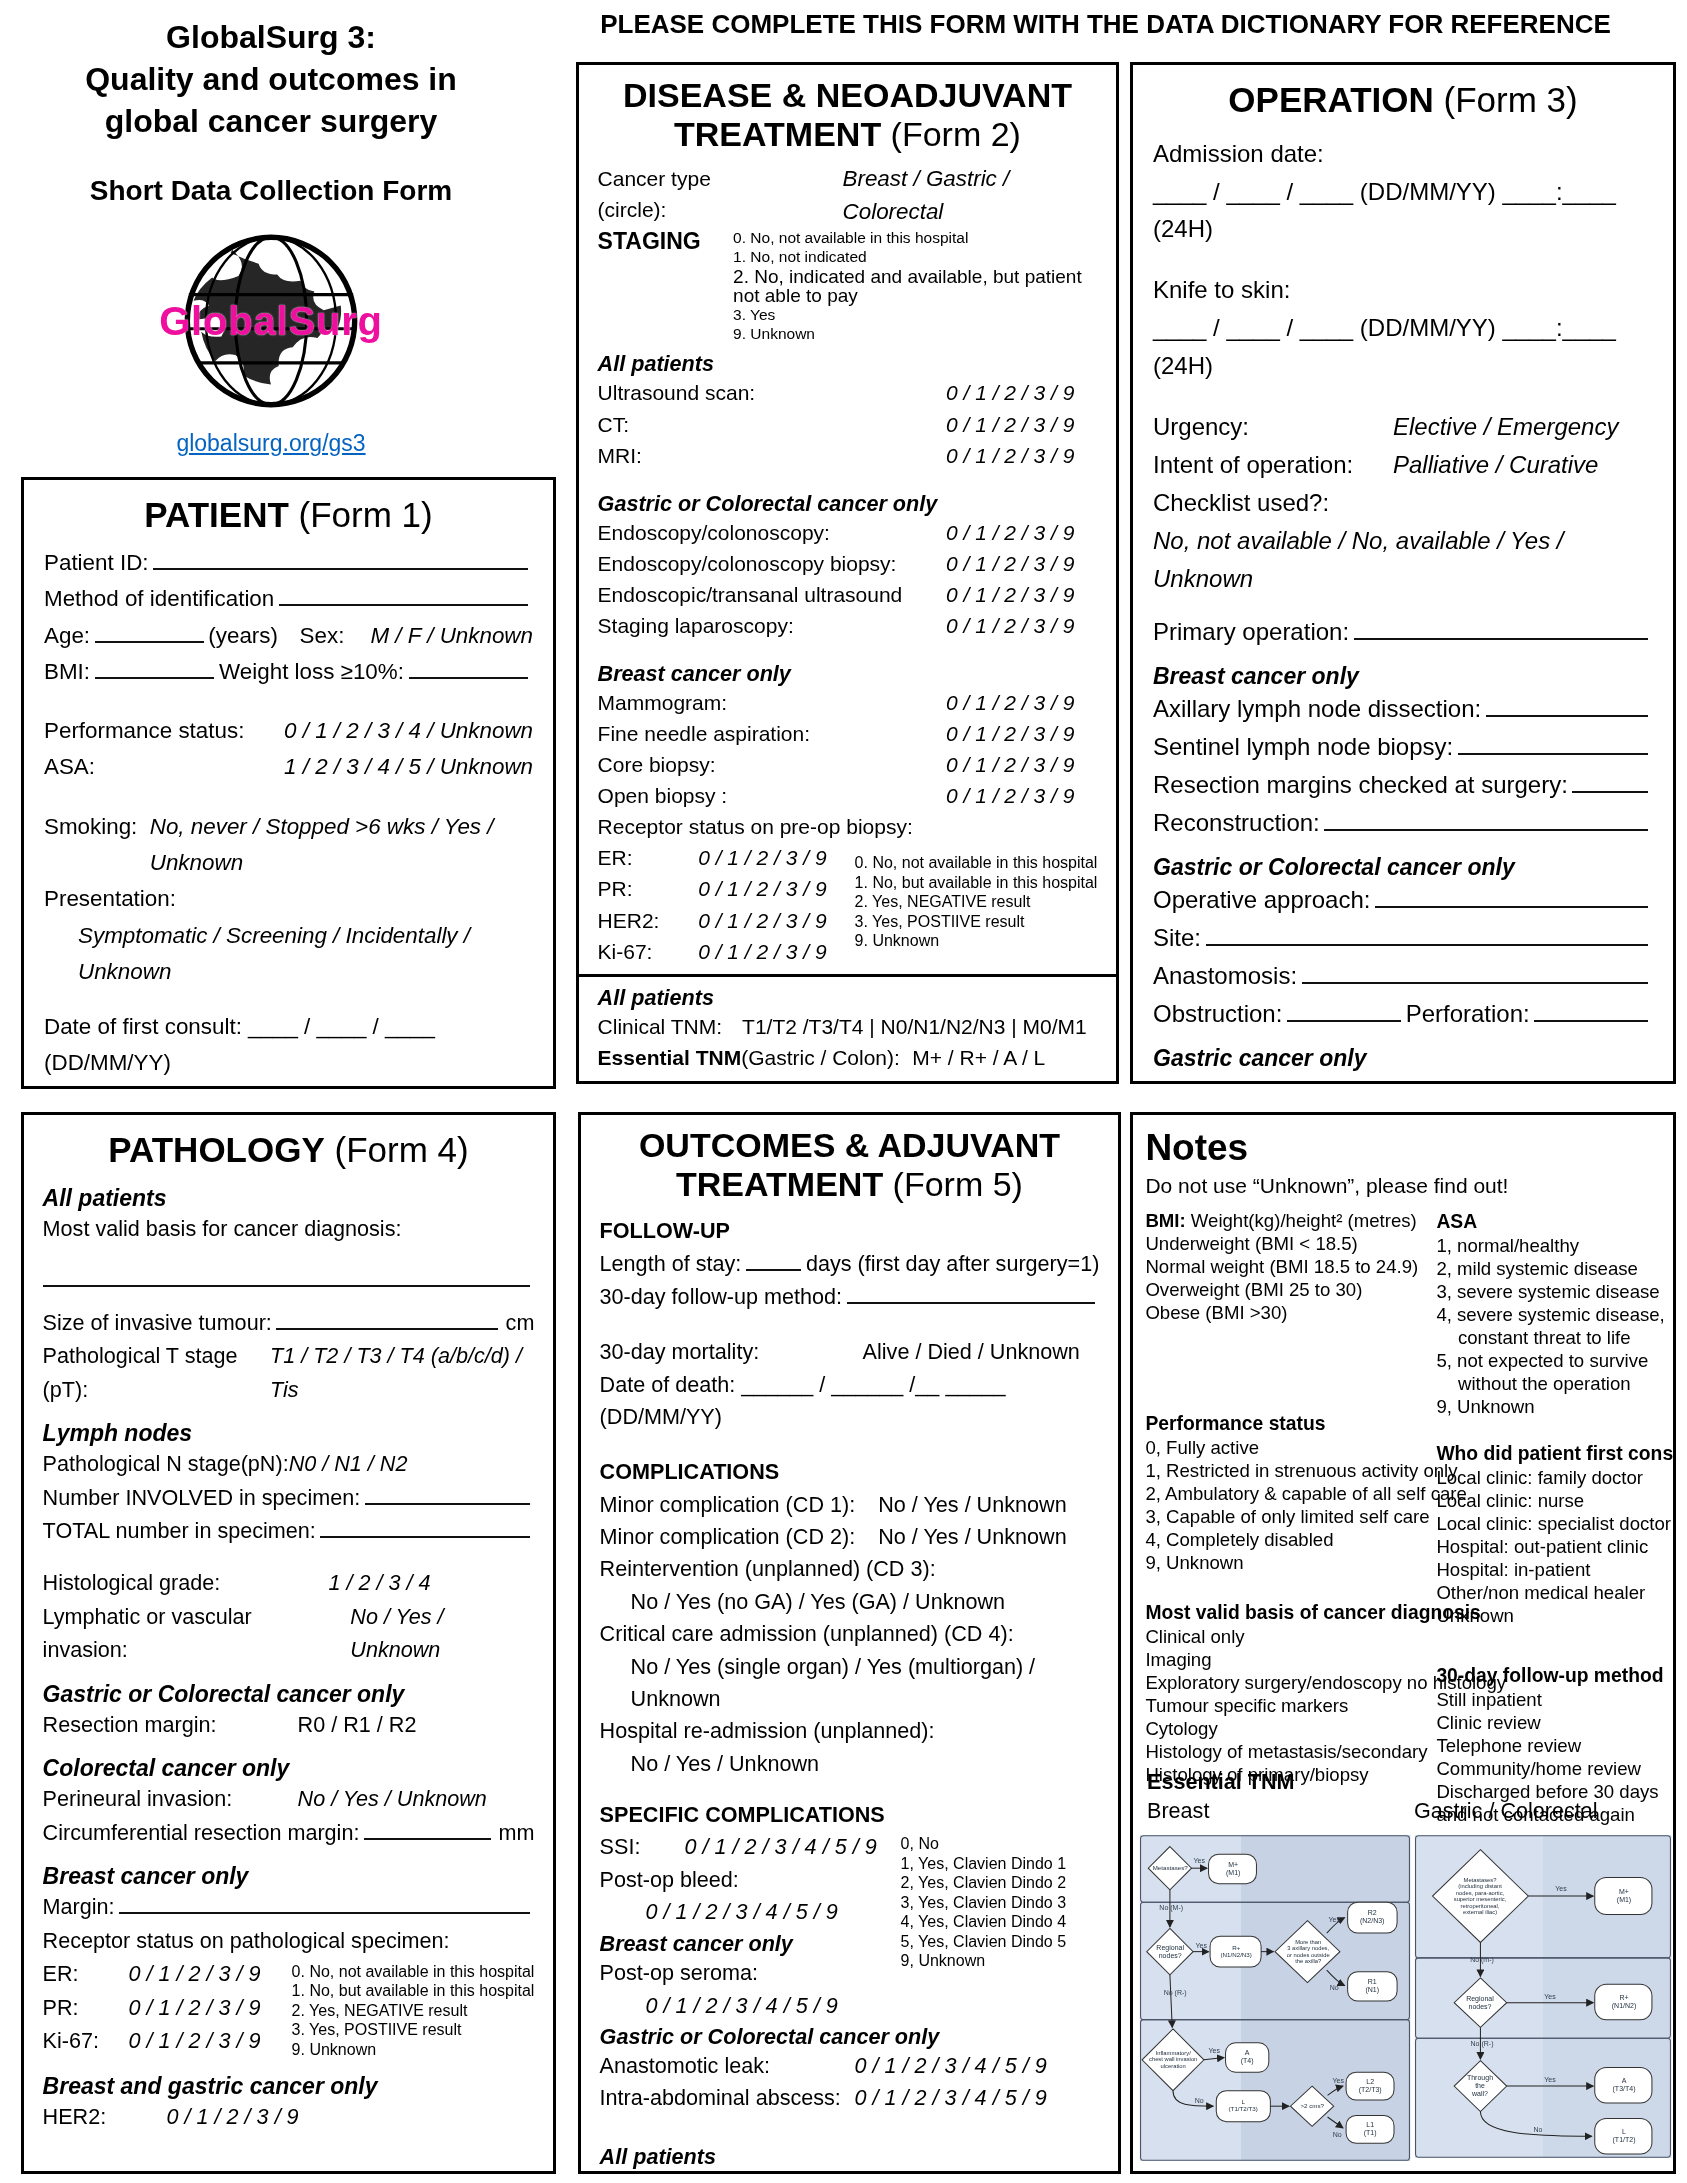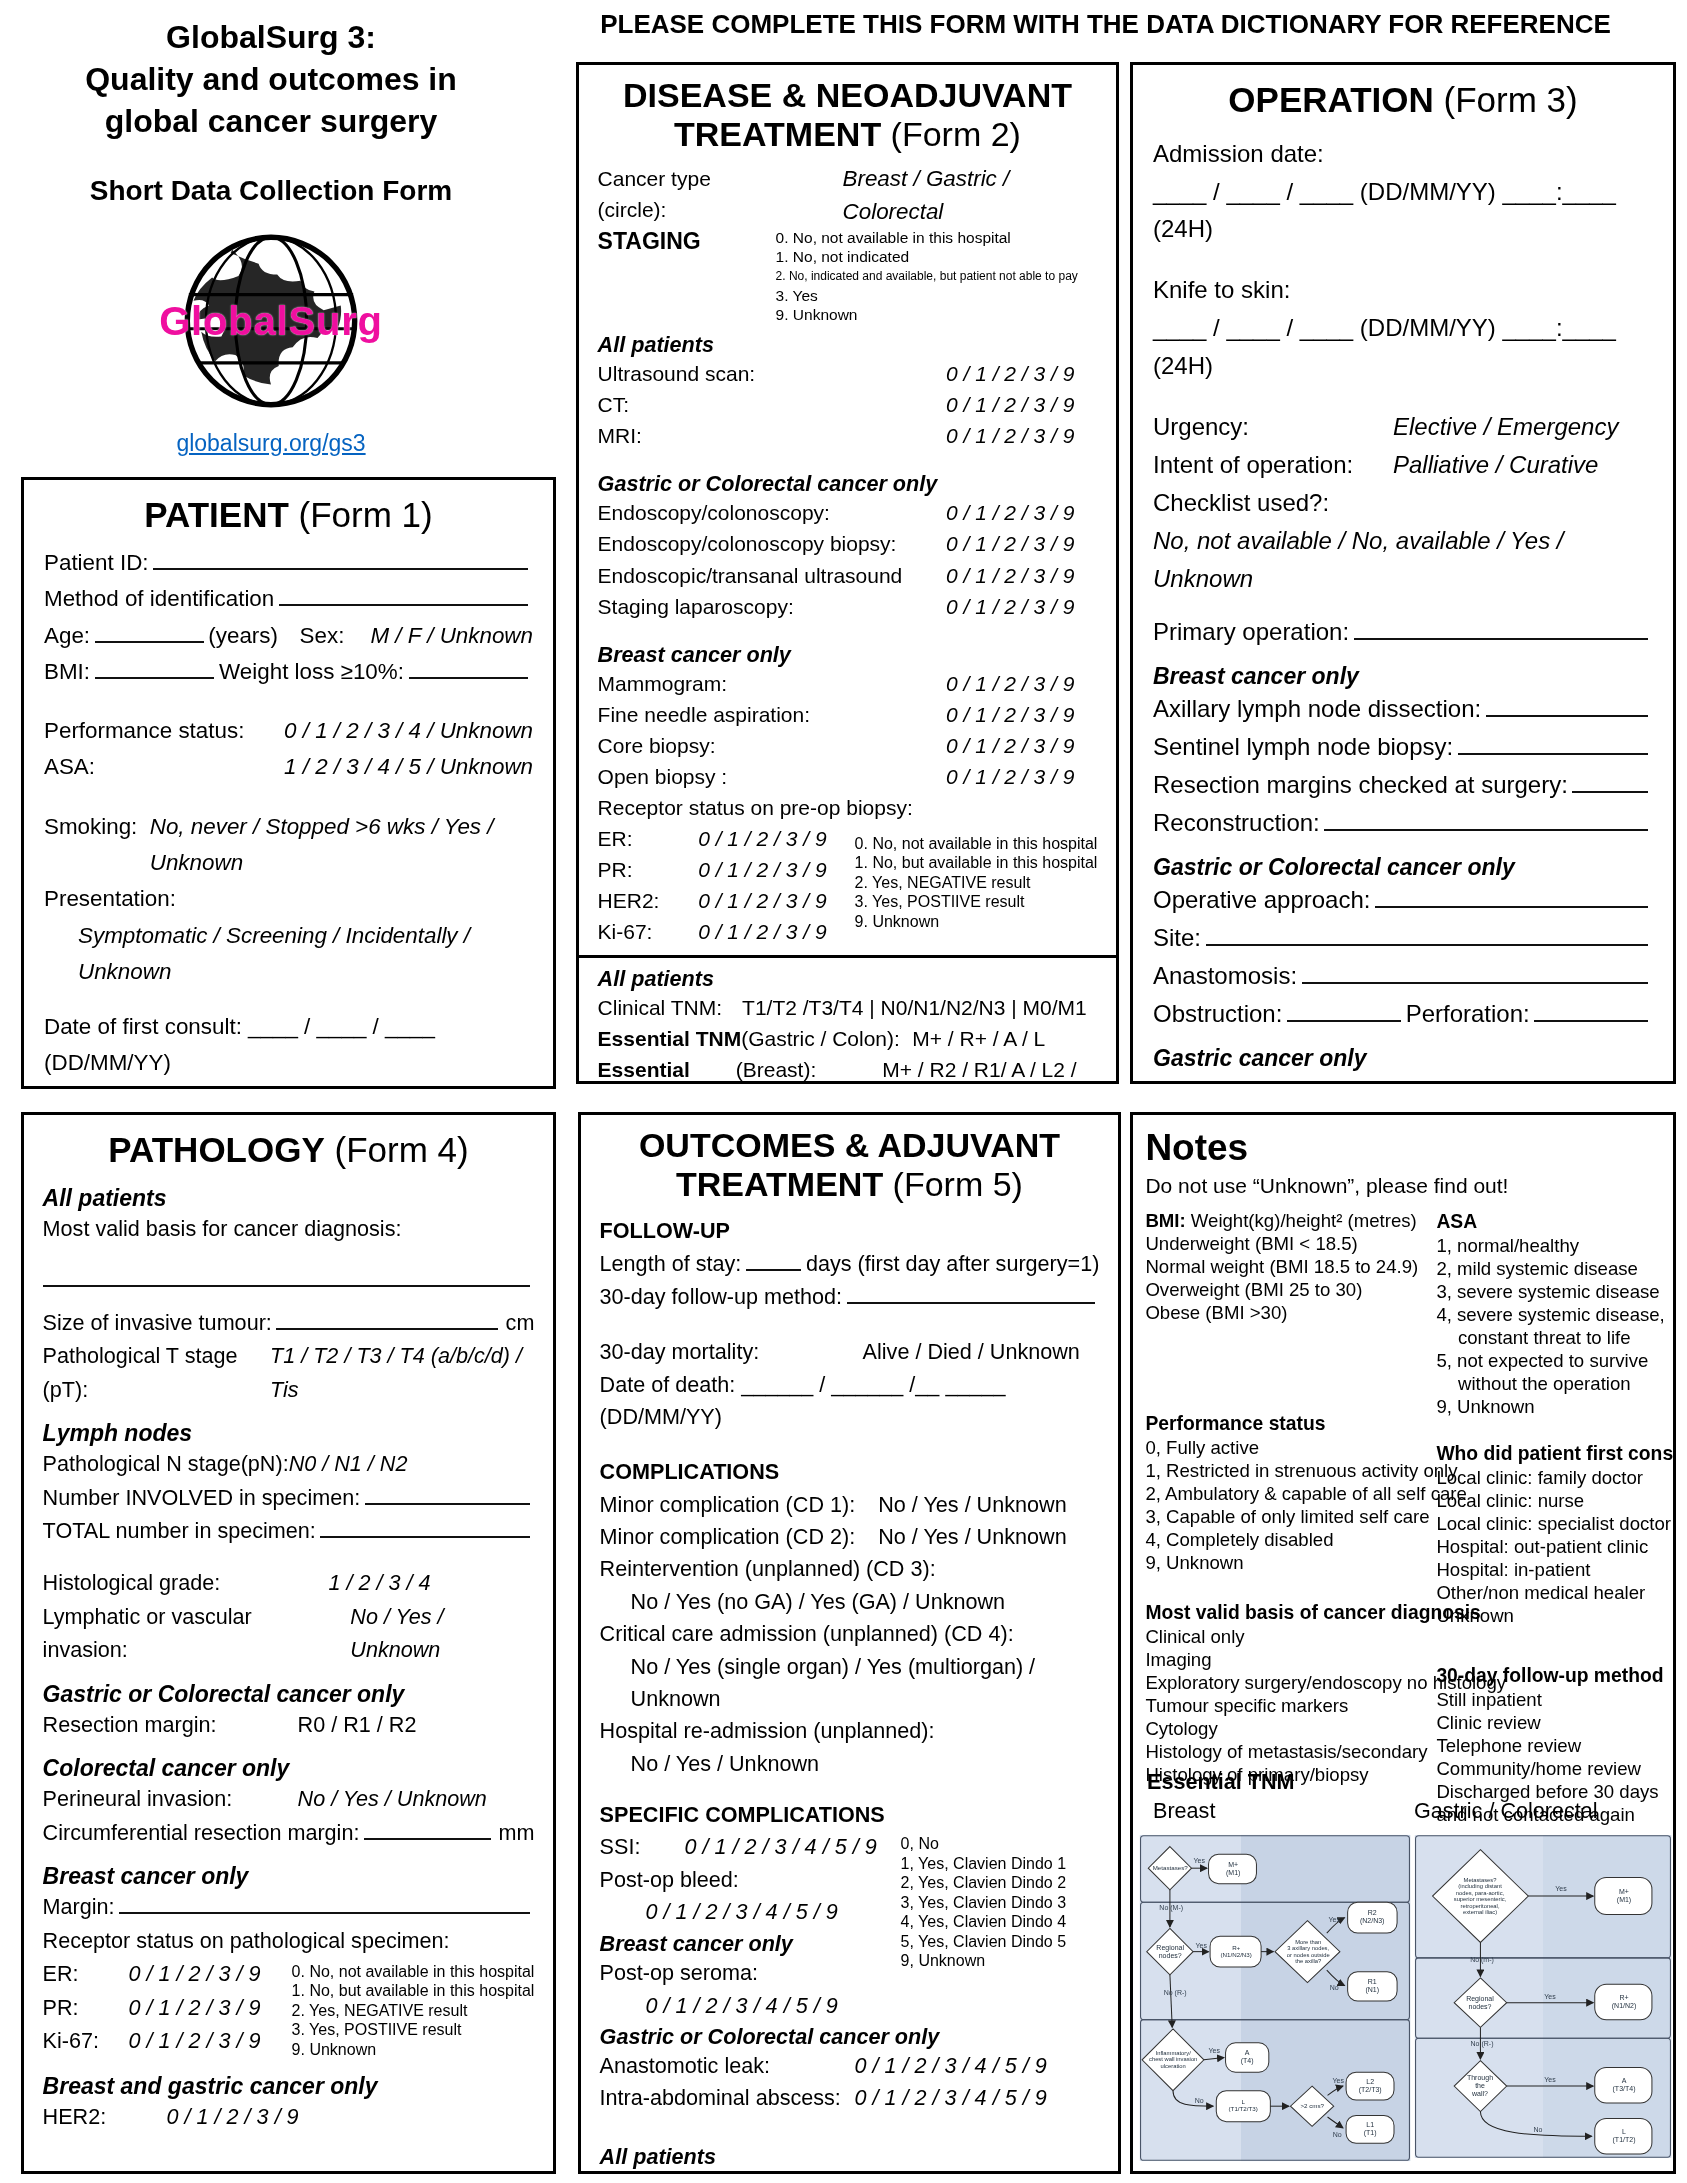--- a/index.html
+++ b/index.html
@@ -163,21 +163,21 @@
     <div class="box-title"><b>DISEASE &amp; NEOADJUVANT</b><br><b>TREATMENT</b><span> (Form 2)</span></div>
     <div class="row">
       <span>Cancer type (circle):</span>
       <span class="opts" style="margin-left:70px;font-size:22.4px">Breast  /  Gastric  /  Colorectal</span>
     </div>
     <div class="duo">
       <div class="subhead" style="font-size:23px;width:178px">STAGING</div>
       <div class="small-legend">
         <div class="nline" style="font-size:15.5px;line-height:19.3px">0. No, not available in this hospital</div>
         <div class="nline" style="font-size:15.5px;line-height:19.3px">1. No, not indicated</div>
-        <div class="nline" style="font-size:12px;line-height:19.3px;white-space:normal">2. No, indicated and available, but patient not able to pay</div>
+        <div class="nline" style="font-size:19px;line-height:19.3px;white-space:normal">2. No, indicated and available, but patient not able to pay</div>
         <div class="nline" style="font-size:15.5px;line-height:19.3px">3. Yes</div>
         <div class="nline" style="font-size:15.5px;line-height:19.3px">9. Unknown</div>
       </div>
     </div>
     <div class="sec">All patients</div>
     <div class="row split">
         <span>Ultrasound scan:</span>
         <span class="opts" style="padding-right:23px">0  /  1  /  2   /  3  /  9</span>
       </div>
     <div class="row split">
@@ -613,21 +613,21 @@
           <div class="nline">Clinic review</div>
           <div class="nline">Telephone review</div>
           <div class="nline">Community/home review</div>
           <div class="nline">Discharged before 30 days</div>
           <div class="nline">and not contacted again</div>
         </div>
       </div>
     </div>
 
     <div class="etnm-head">Essential TNM</div>
-    <div class="fc-lab" style="left:20px">Breast</div>
+    <div class="fc-lab" style="left:14px">Breast</div>
     <div class="fc-lab" style="left:281px">Gastric / Colorectal</div>
 
     <div class="fc" style="left:6.2px;top:719px;width:272px;height:328px">
       <svg width="272" height="328" viewBox="0 0 352 424" aria-hidden="true">
         <defs>
             <marker id="ah1" markerWidth="8" markerHeight="8" refX="7" refY="4" orient="auto">
               <path d="M0,0 L8,4 L0,8 z" fill="#222"></path>
             </marker>
           </defs>
         <rect x="1" y="1" width="350" height="422" fill="#d7e0ee"></rect>

